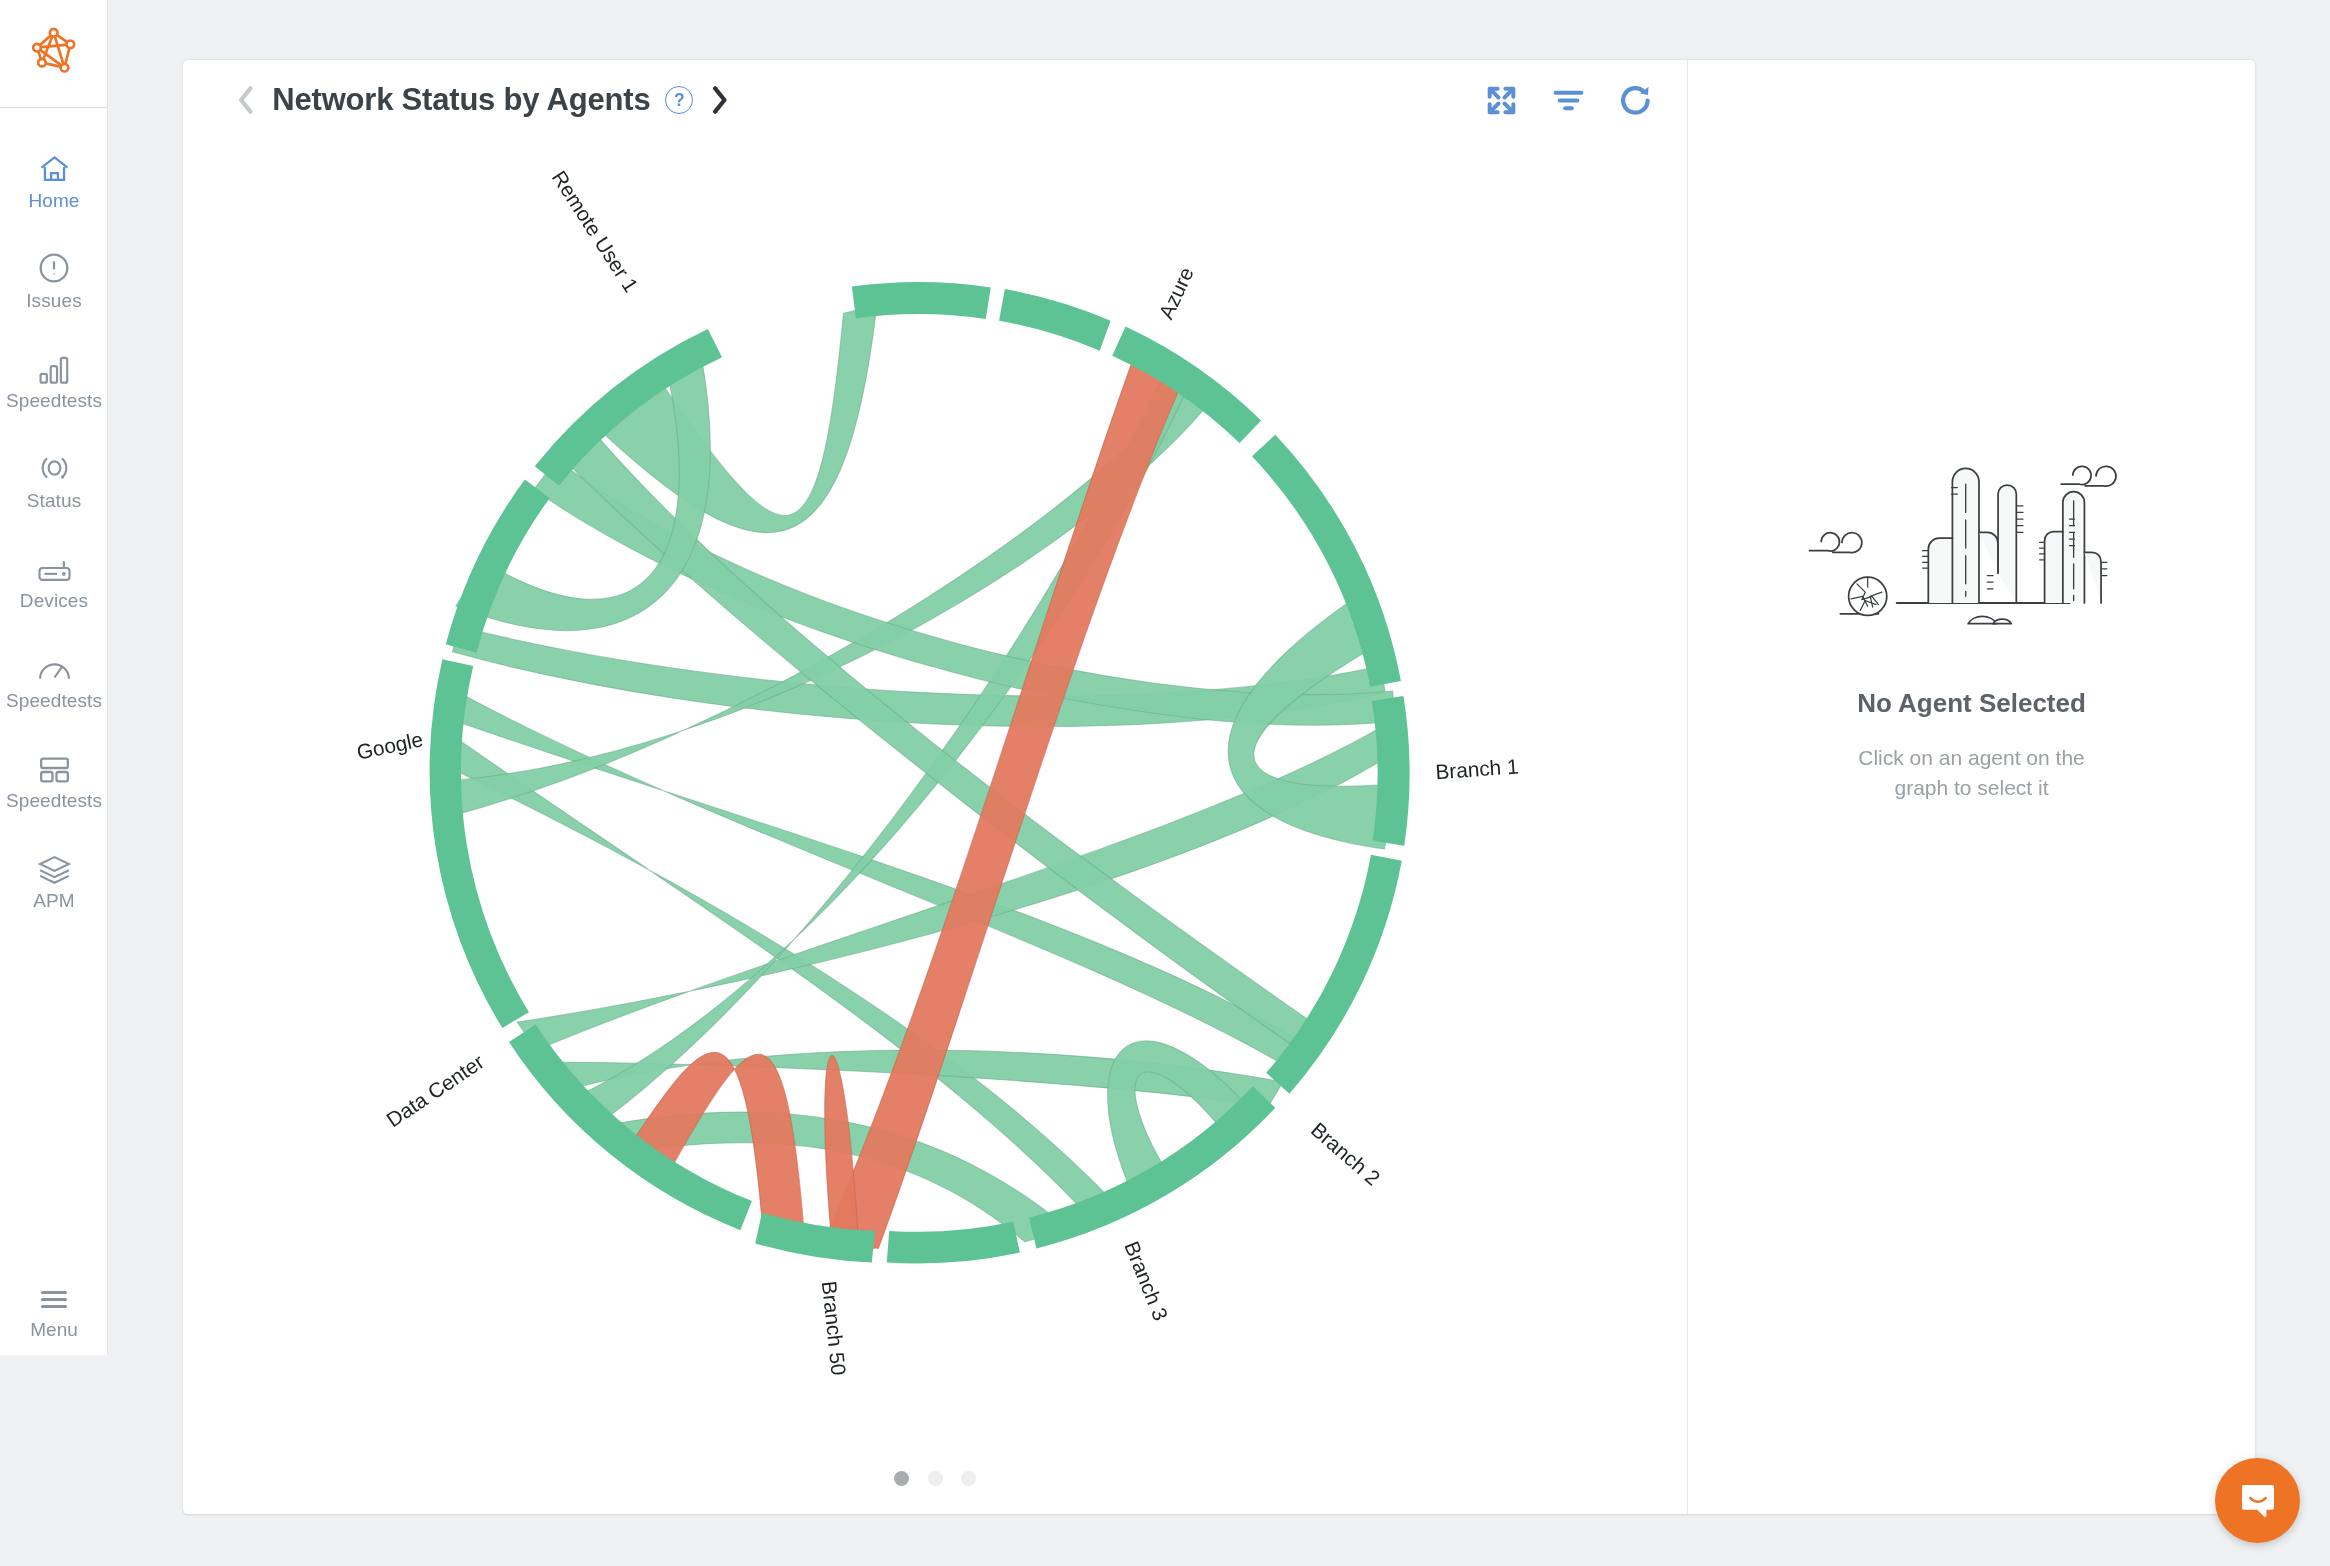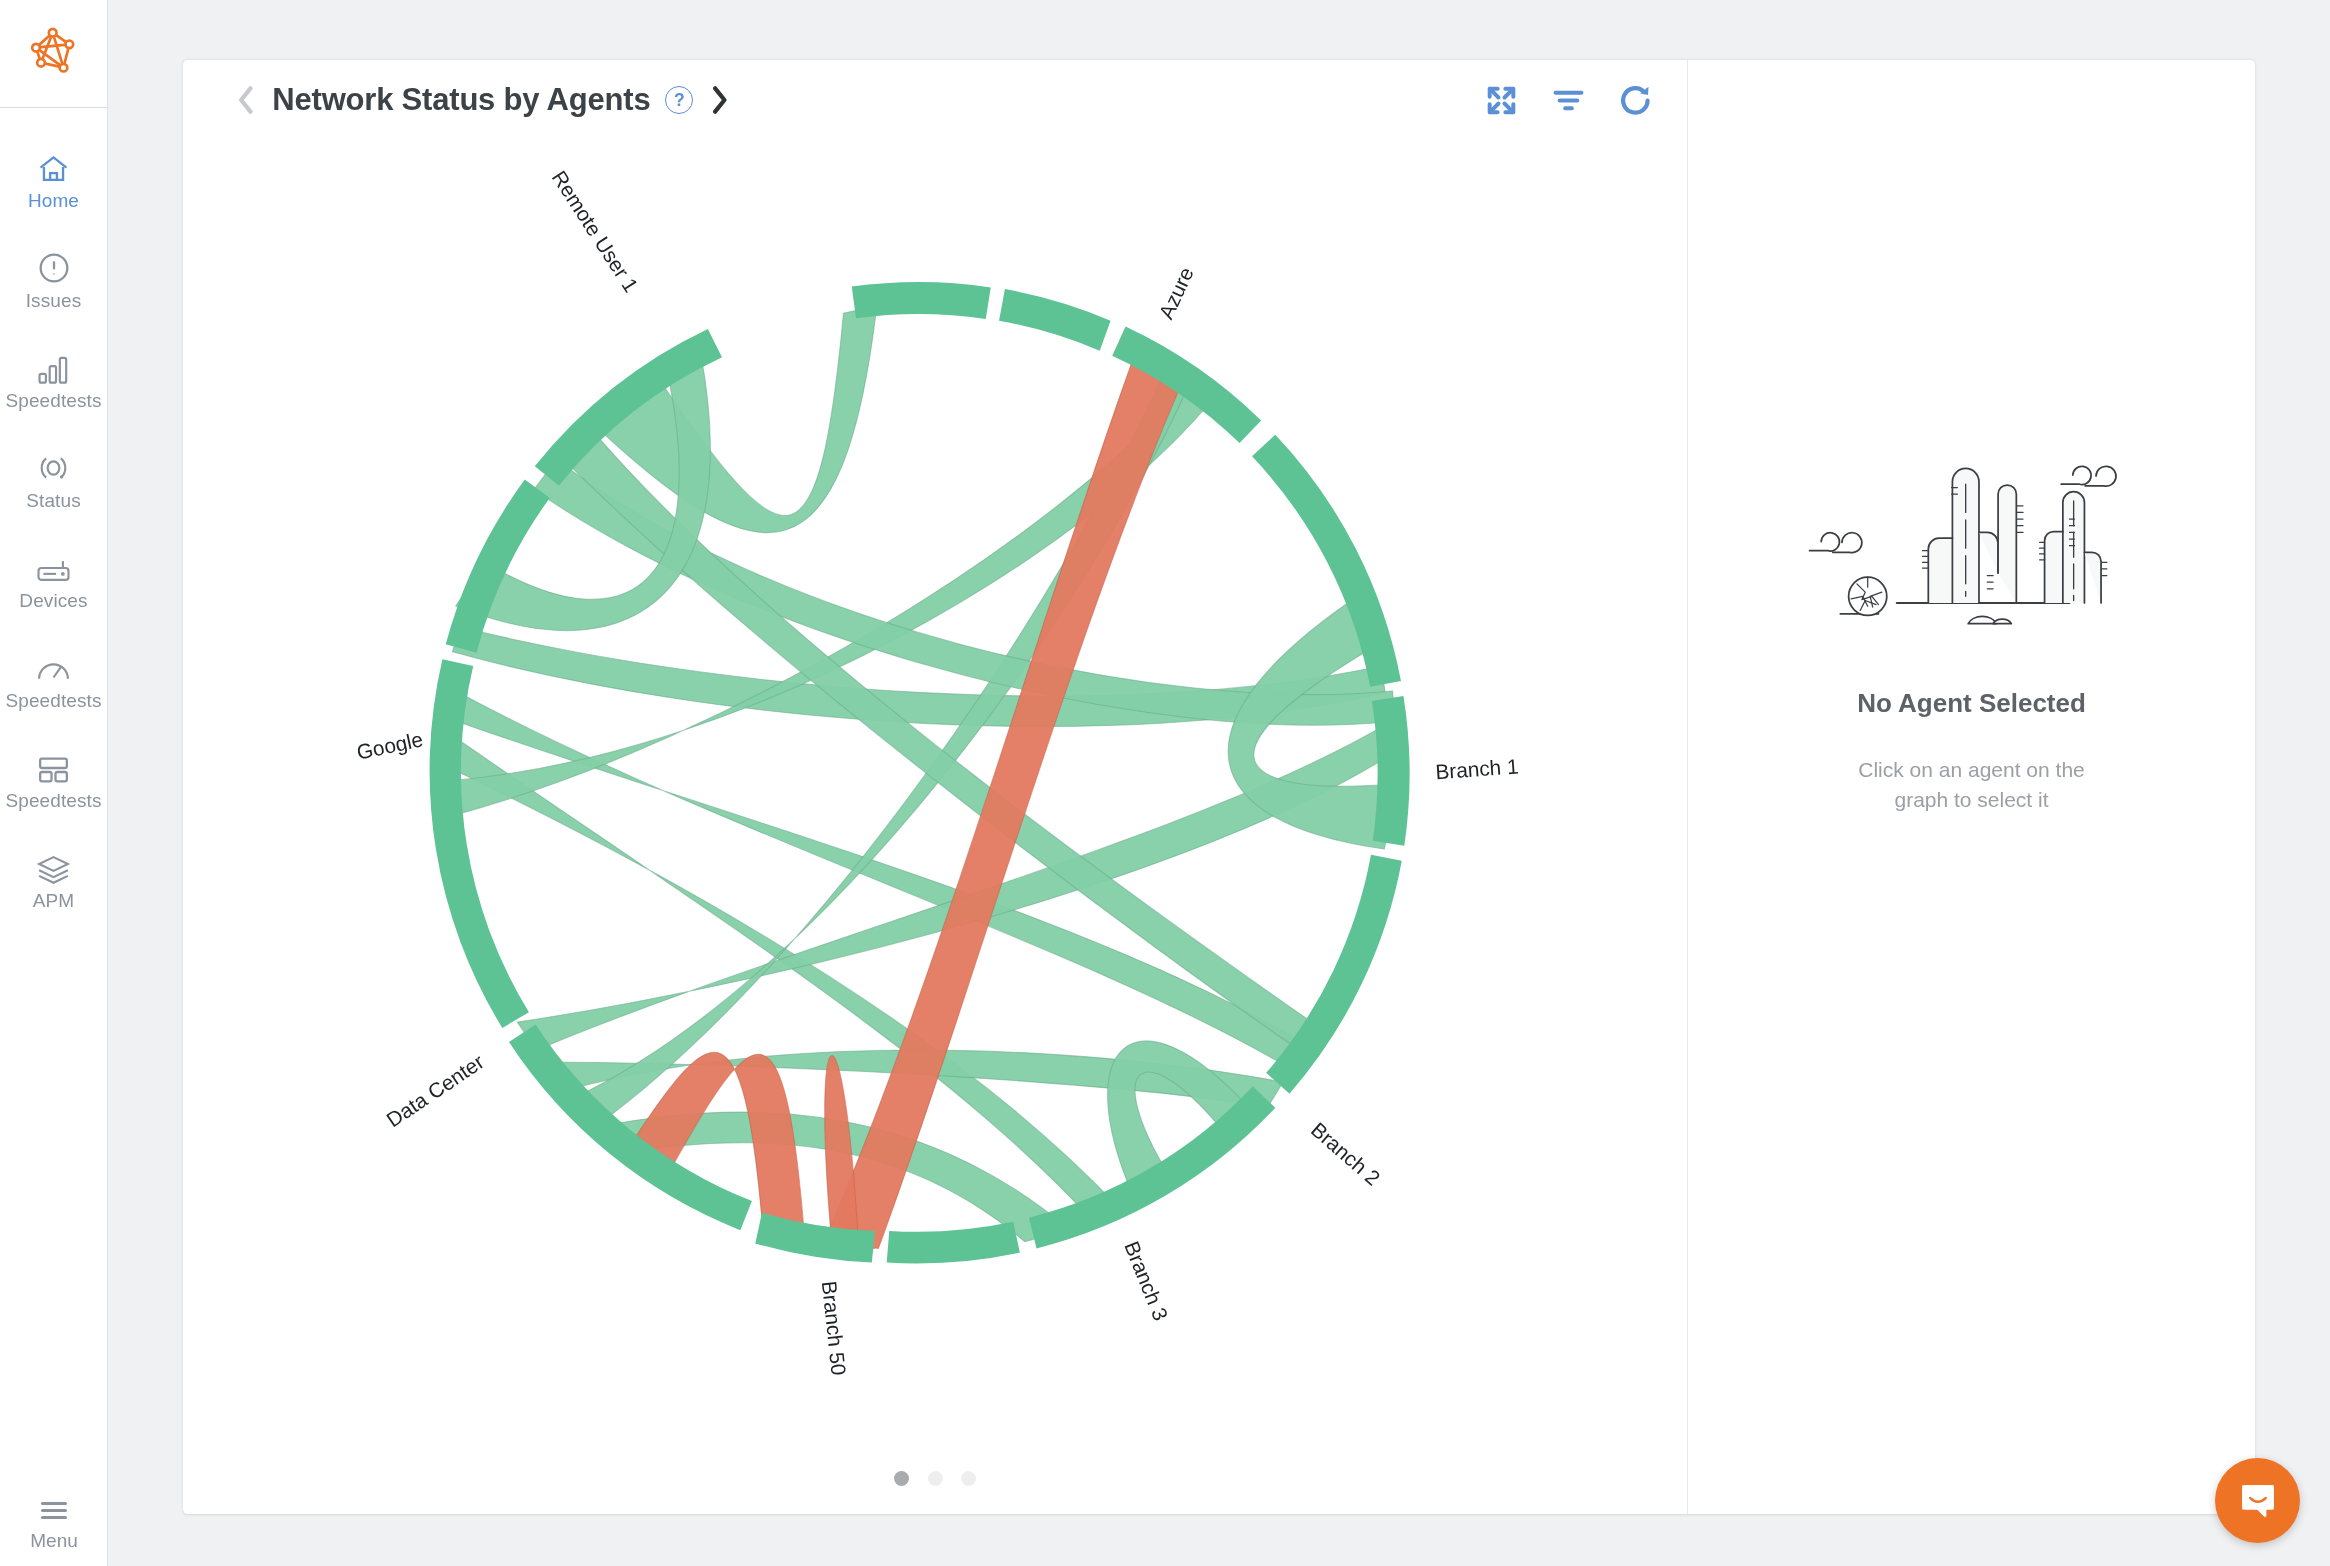--- a/index.html
+++ b/index.html
@@ -7,24 +7,24 @@
     margin: 0; padding: 0;
     width: 2330px; height: 1566px;
     background: #f0f1f3;
     font-family: "Liberation Sans", sans-serif;
     overflow: hidden;
   }
   #app { position: relative; width: 2330px; height: 1566px; display: flex; }
 
   
   .sidebar {
-    width: 108px; height: 1566px;
+    width: 108px; height: 1355px;
     background: #ffffff;
     border-right: 1.7px solid #dfe2e6;
-    display: flex; flex-direction: column; align-items: center;
+    display: flex; flex-direction: column; 
     flex: 0 0 108px;
     position: relative;
   }
   .logo-box {
     width: 108px; height: 108px;
     display: flex; align-items: center; justify-content: center;
     border-bottom: 1.7px solid #d8dbe0;
   }
   .nav-list { width: 108px; padding-top: 21.6px; }
   .nav-item {
@@ -117,21 +117,21 @@
   .dot { width: 15px; height: 15px; border-radius: 50%; background: #eeeeee; cursor: pointer; }
   .dot.active { background: #a9acaf; }
 
   
   .empty-state {
     position: absolute; top: 0; left: 0; right: 0; bottom: 0;
     display: flex; flex-direction: column; align-items: center;
     padding-top: 391px;
   }
   .empty-illus { margin-bottom: 43px; }
-  .empty-title { font-size: 26px; font-weight: bold; color: #5c6268; margin-bottom: 36px; }
+  .empty-title { font-size: 26px; font-weight: bold; color: #5c6268; margin-bottom: 24px; }
   .empty-sub { font-size: 21px; color: #9aa0a6; text-align: center; line-height: 1.42; max-width: 258px; }
 
   
   .chat-fab {
     position: absolute; right: 30px; bottom: 23px;
     width: 85px; height: 85px; border-radius: 50%;
     background: #ee7325;
     display: flex; align-items: center; justify-content: center;
     cursor: pointer;
     box-shadow: 0 2.5px 8.3px rgba(0,0,0,.20);

